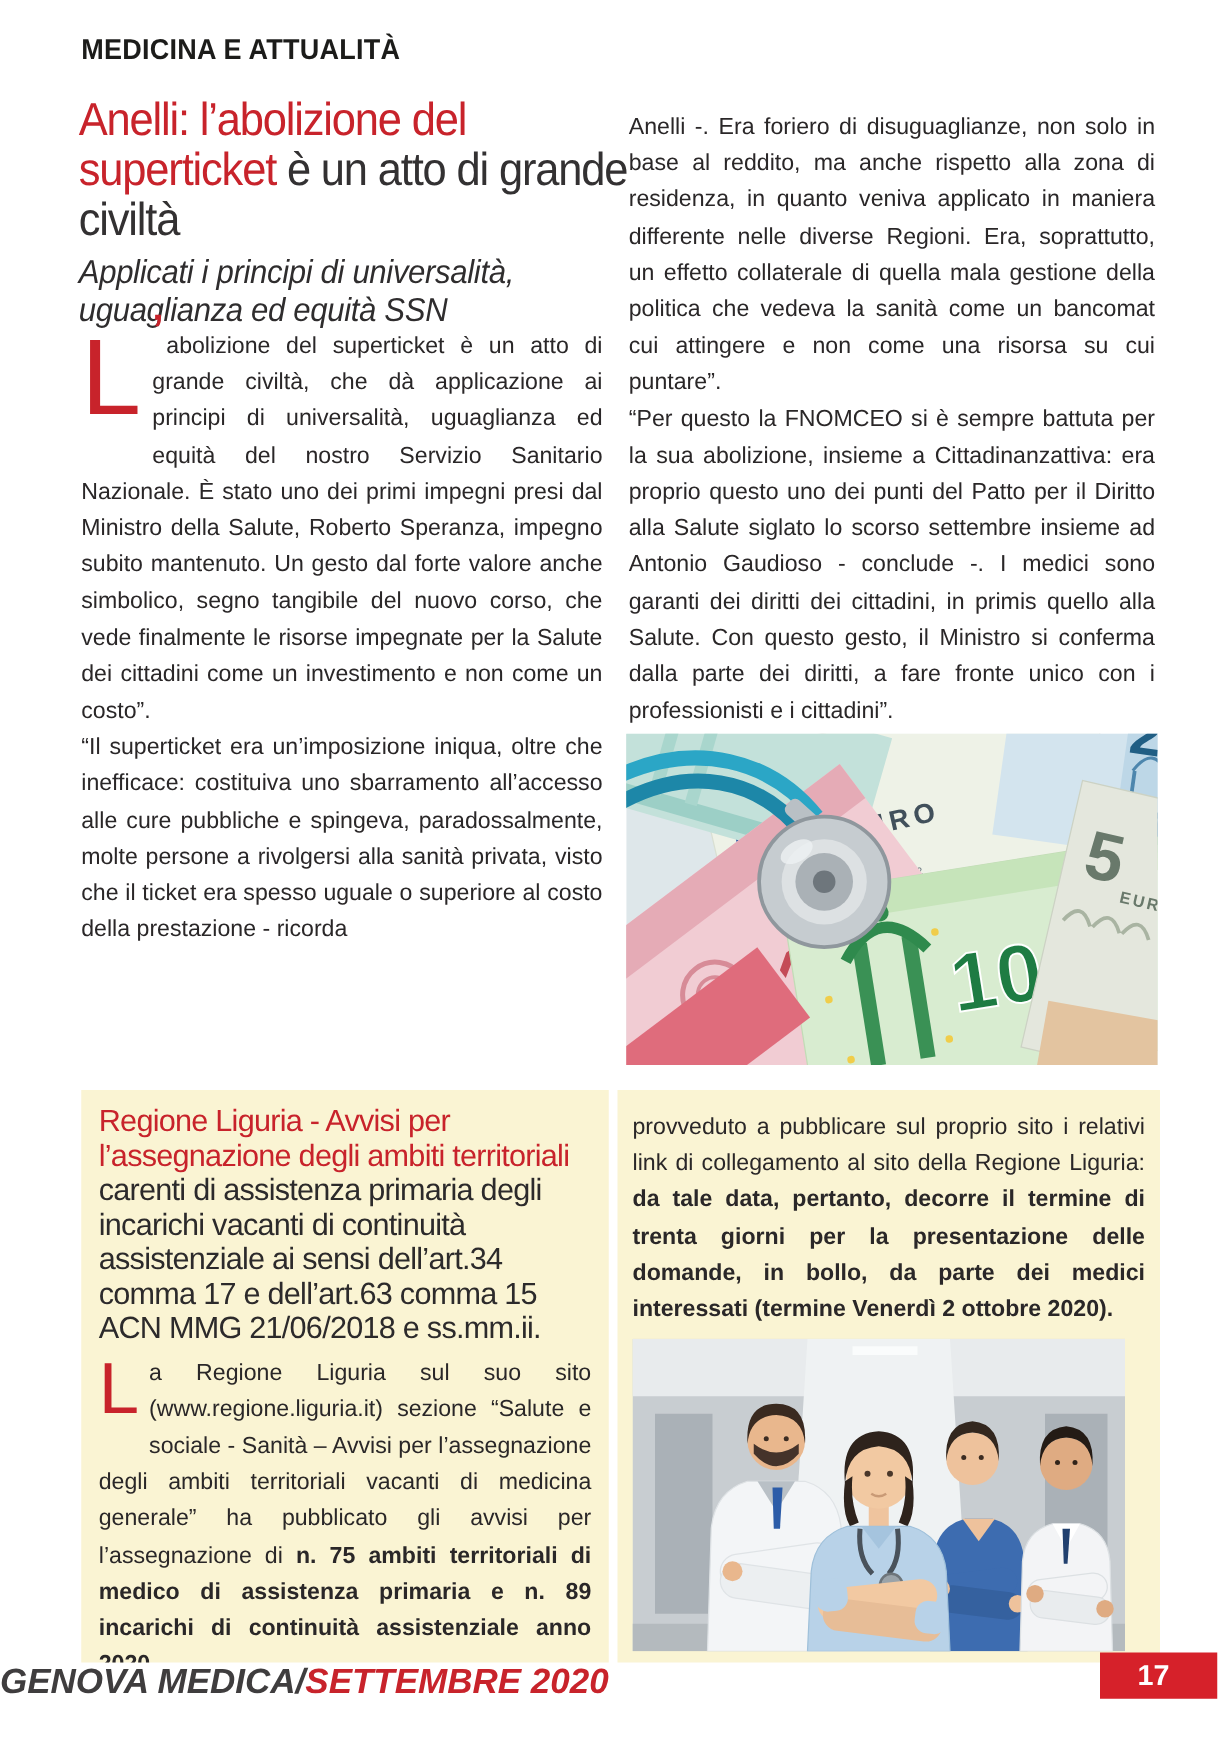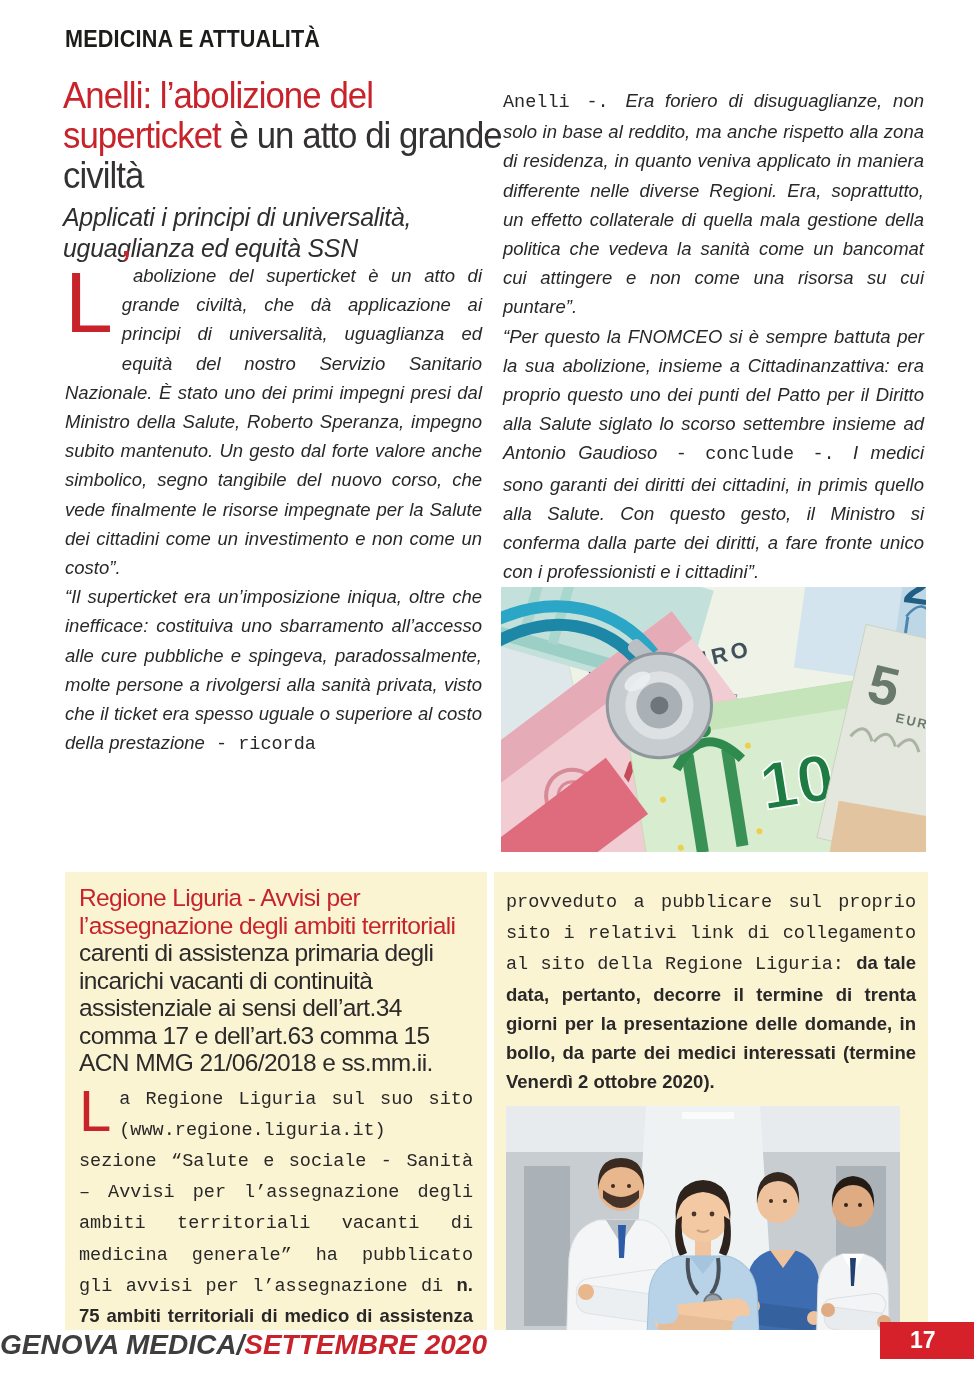--- a/index.html
+++ b/index.html
@@ -33,22 +33,22 @@
     font-style:italic;color:#2f2d2e;letter-spacing:-.3px;
   }
 
   .col{position:absolute;}
   .col-left{left:65px;top:261px;width:417px;}
   .col-right{left:503px;top:86px;width:421px;}
   .para{
     margin:0;font-size:18.5px;line-height:29.2px;text-align:justify;
     hyphens:auto;-webkit-hyphens:auto;
   }
-  .run-r{font-style:normal;font-family:Liberation Mono, monospace;}
-  .run-i{font-style:italic;}
+  .run-r{font-style:normal;}
+  .run-i{}
   .run-b{font-weight:700;}
   .run-cap{
     float:left;color:var(--accent-red);font-size:86px;line-height:72px;
     height:86px;margin:5px 9px 0 0;font-style:normal;
   }
   .run-cap2{
     float:left;color:var(--accent-red);font-size:58px;line-height:48px;
     height:57px;margin:4px 8px 0 0;font-style:normal;
   }
   .run-apos{

